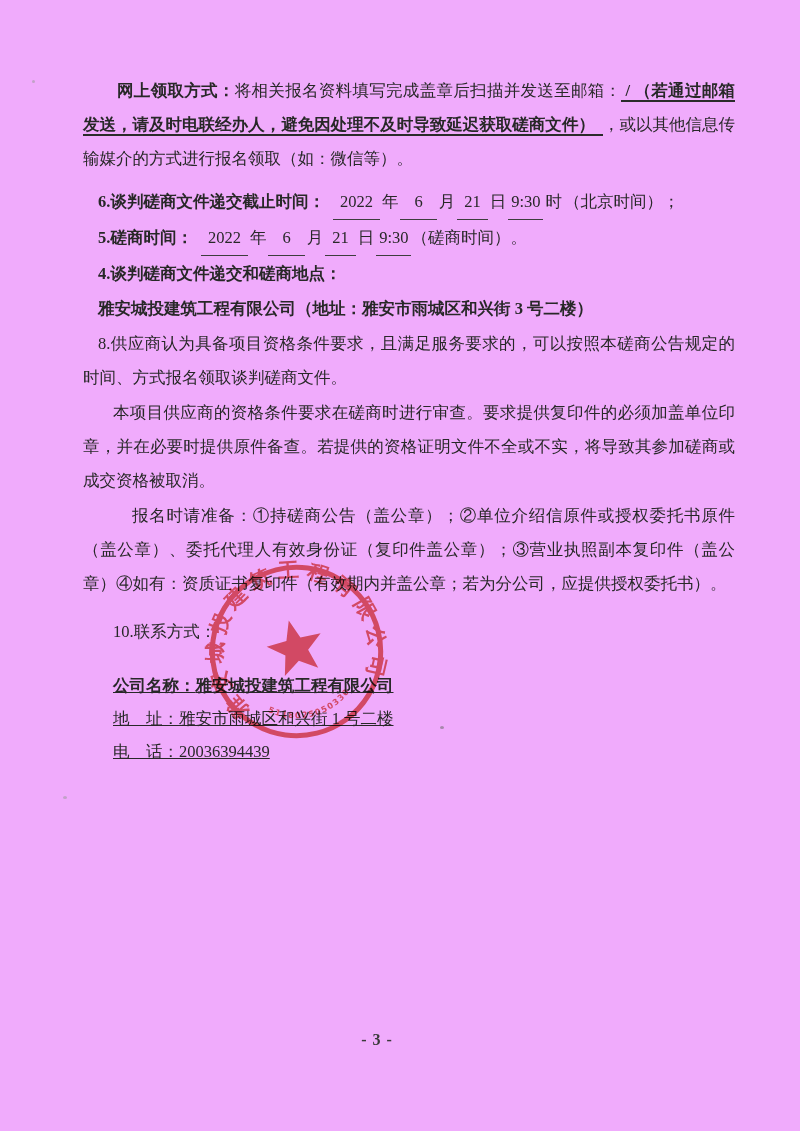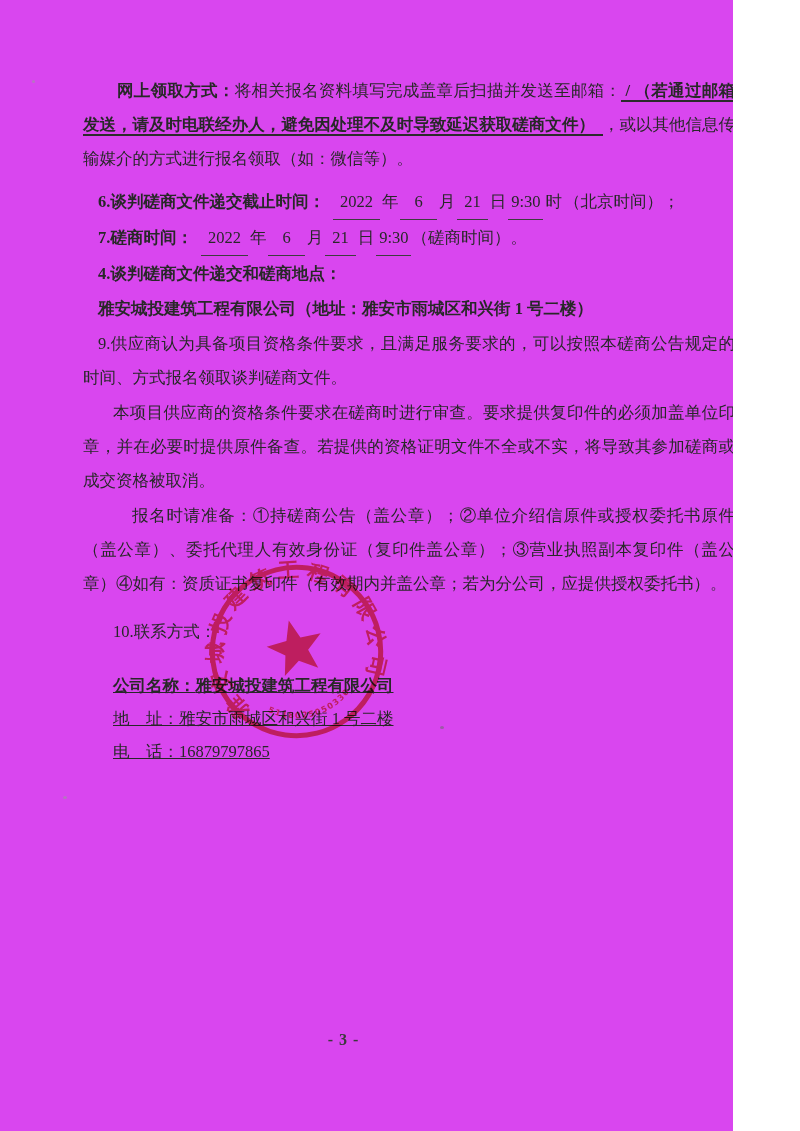--- a/index.html
+++ b/index.html
@@ -1,19 +1,19 @@
 <!DOCTYPE html>
 <html><head>
 <meta charset="utf-8">
 <style>
   html,body{margin:0;padding:0;background:#ffffff;}
   .page{
     position:relative;
-    width:733px;height:1131px;
-    background:#d946ef;
+    width:800px;height:1131px;
+    background:#f0abfc;
     font-family:"Liberation Serif","DejaVu Serif",serif;
     color:#282828;
     overflow:hidden;
   }
   .content{
     position:absolute;
     left:83px;top:74px;width:652px;
     font-size:16.5px;
     line-height:34px;
     text-align:justify;
@@ -71,38 +71,38 @@
 <body>
 
 <div class="page">
 
   <div class="content">
 
     <p class="para p-online"><span class="bold">网上领取方式：</span><span>将相关报名资料填写完成盖章后扫描并发送至邮箱：</span><span class="blank">/ （若通过邮箱发送，请及时电联经办人，避免因处理不及时导致延迟获取磋商文件）</span><span>，或以其他信息传输媒介的方式进行报名领取（如：微信等）。</span></p>
 
     <p class="para p-item"><span class="bold">6.谈判磋商文件递交截止时间：</span><span class="fill fill-year">2022</span><span class="unit">年</span><span class="fill fill-month">6</span><span class="unit">月</span><span class="fill fill-day">21</span><span class="unit">日</span><span class="fill fill-time">9:30</span><span class="unit">时</span><span>（北京时间）；</span></p>
 
-    <p class="para p-item"><span class="bold">7.磋商时间：</span><span class="fill fill-year">2022</span><span class="unit">年</span><span class="fill fill-month">6</span><span class="unit">月</span><span class="fill fill-day">21</span><span class="unit">日</span><span class="fill fill-time">9:30</span><span>（磋商时间）。</span></p>
+    <p class="para p-item"><span class="bold">5.磋商时间：</span><span class="fill fill-year">2022</span><span class="unit">年</span><span class="fill fill-month">6</span><span class="unit">月</span><span class="fill fill-day">21</span><span class="unit">日</span><span class="fill fill-time">9:30</span><span>（磋商时间）。</span></p>
 
     <p class="para p-item bold">4.谈判磋商文件递交和磋商地点：</p>
 
-    <p class="para p-item bold">雅安城投建筑工程有限公司（地址：雅安市雨城区和兴街 1 号二楼）</p>
+    <p class="para p-item bold">雅安城投建筑工程有限公司（地址：雅安市雨城区和兴街 3 号二楼）</p>
 
-    <p class="para p-item">9.供应商认为具备项目资格条件要求，且满足服务要求的，可以按照本磋商公告规定的时间、方式报名领取谈判磋商文件。</p>
+    <p class="para p-item">8.供应商认为具备项目资格条件要求，且满足服务要求的，可以按照本磋商公告规定的时间、方式报名领取谈判磋商文件。</p>
 
     <p class="para p-review">本项目供应商的资格条件要求在磋商时进行审查。要求提供复印件的必须加盖单位印章，并在必要时提供原件备查。若提供的资格证明文件不全或不实，将导致其参加磋商或成交资格被取消。</p>
 
     <p class="para p-prepare">报名时请准备：①持磋商公告（盖公章）；②单位介绍信原件或授权委托书原件（盖公章）、委托代理人有效身份证（复印件盖公章）；③营业执照副本复印件（盖公章）④如有：资质证书复印件（有效期内并盖公章；若为分公司，应提供授权委托书）。</p>
 
     <p class="para p-contacts-head">10.联系方式：</p>
 
     <div class="contact">
       <p class="contact-row first"><span>公司名称：</span><span>雅安城投建筑工程有限公司</span></p>
       <p class="contact-row"><span>地　址：</span><span>雅安市雨城区和兴街 1 号二楼</span></p>
-      <p class="contact-row"><span>电　话：</span><span>16879797865</span></p>
+      <p class="contact-row"><span>电　话：</span><span>20036394439</span></p>
     </div>
 
   </div>
 
   <div class="stamp">
     <svg viewBox="0 0 200 200" xmlns="http://www.w3.org/2000/svg">
       <defs>
         <path id="arcTop" d="M 42.7,157.3 A 81,81 0 1 1 157.3,157.3" fill="none"></path>
         <path id="arcBottom" d="M 36.8,136.5 A 73,73 0 0 0 163.2,136.5" fill="none"></path>
       </defs>

